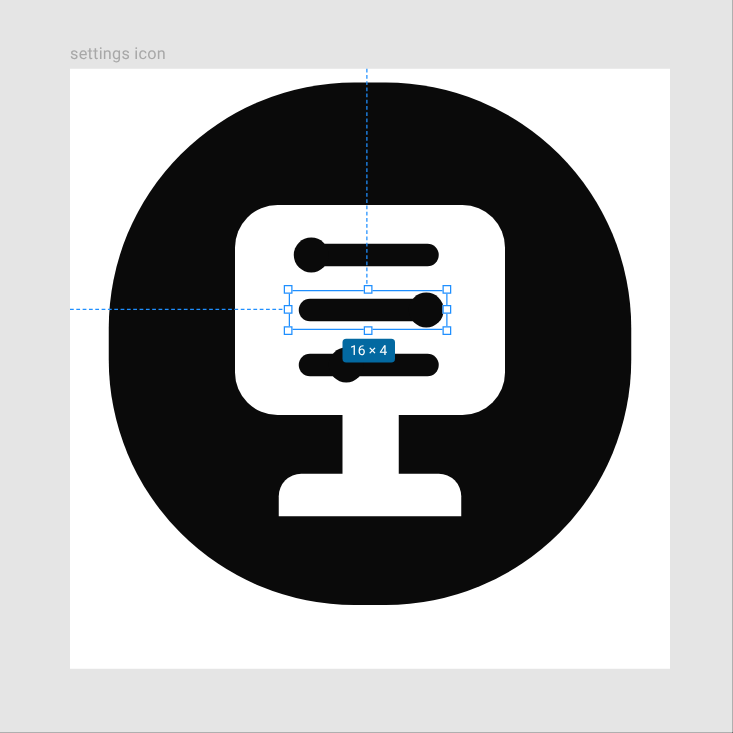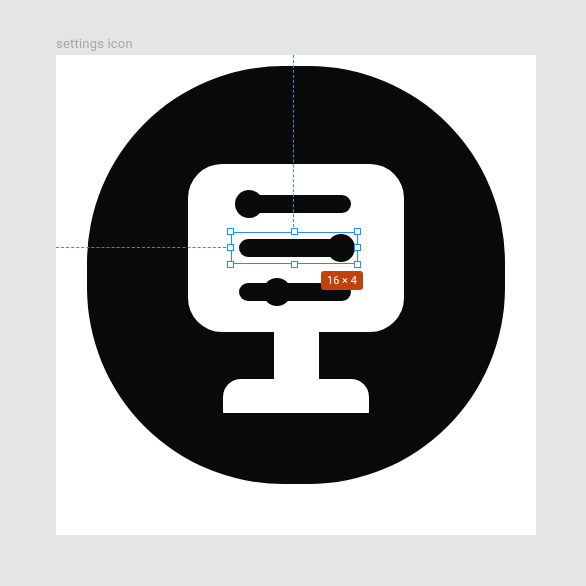--- a/index.html
+++ b/index.html
@@ -142,29 +142,28 @@
     width: 175px;
     border-top: 1px dashed #1f8fff;
     pointer-events: none;
   }
 
   
   .size-badge {
     position: absolute;
     left: 218px;
     top: 216px;
-    background: #c2410c;
+    background: #0369a1;
     color: #ffffff;
     font-size: 11px;
     line-height: 1;
     padding: 4px 6px;
     border-radius: 3px;
     white-space: nowrap;
     pointer-events: none;
-    margin-left: 47px;
   }
 </style>
 </head>
 <body>
 
 <div class="stage">
 
   <div class="label">settings icon</div>
 
   <div class="canvas">

